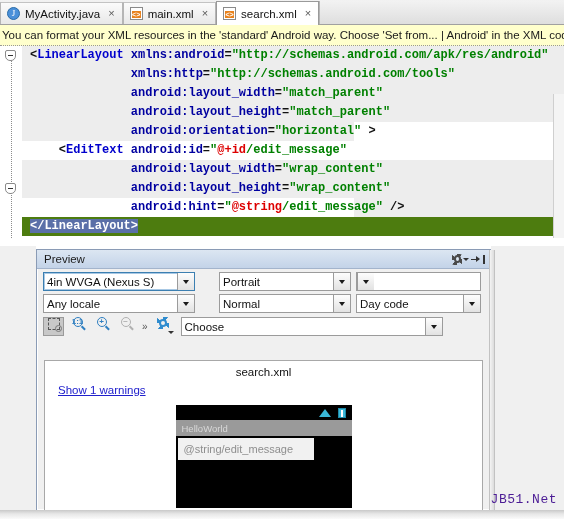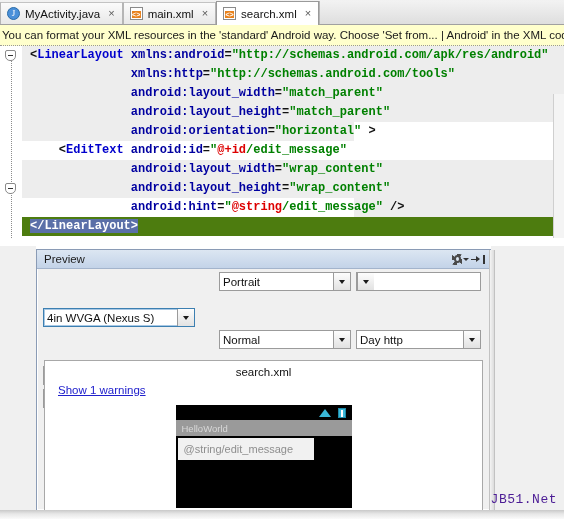--- a/index.html
+++ b/index.html
@@ -304,21 +304,21 @@
     align-items: center;
     justify-content: center;
   }
   .combo .cbtn::after {
     content: "";
     width: 0; height: 0;
     border-left: 3.5px solid transparent;
     border-right: 3.5px solid transparent;
     border-top: 4px solid #1a1a1a;
   }
-  .w1 { width: 152px; margin-top: 36px; }
+  .w1 { width: 152px; }
   .w2 { width: 132px; margin-left: 19px; }
   .w3 { width: 125px; }
 
   
   .tool-row {
     display: flex;
     align-items: center;
     padding: 4px 5px 0 6px;
     gap: 3px;
   }
@@ -619,21 +619,21 @@
   <div class="combo-row">
     <div class="combo w1">
       <span class="ctext">Any locale</span>
       <span class="cbtn"></span>
     </div>
     <div class="combo w2">
       <span class="ctext">Normal</span>
       <span class="cbtn"></span>
     </div>
     <div class="combo w3">
-      <span class="ctext">Day http</span>
+      <span class="ctext">Day code</span>
       <span class="cbtn"></span>
     </div>
   </div>
 
   <div class="tool-row">
     <span class="tbtn pressed">
       <span class="fitbtn"></span>
     </span>
     <span class="tbtn">
       <span class="mag">

